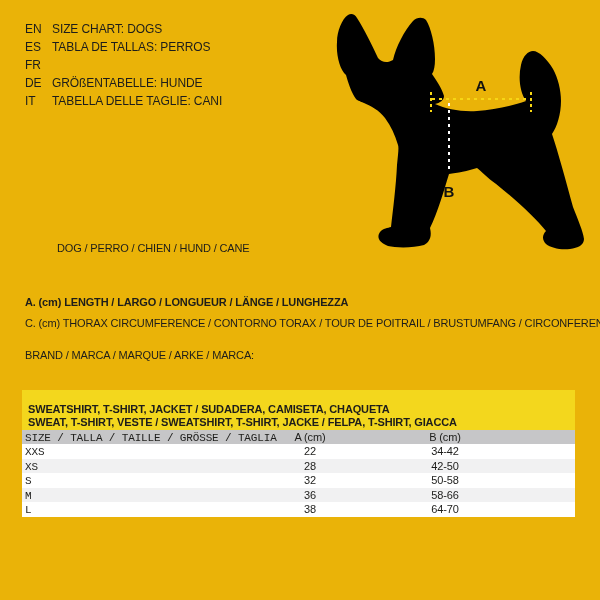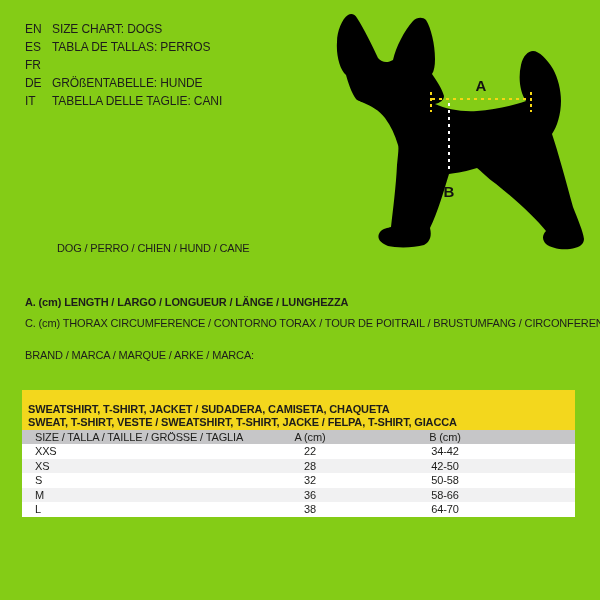--- a/index.html
+++ b/index.html
@@ -2,42 +2,42 @@
 <html><head>
 <meta charset="utf-8">
 <style>
   html,body{margin:0;padding:0;background:#ffffff;}
   body{
     width:600px;height:600px;
     font-family:"Liberation Sans", sans-serif;
     color:#1d1d1b;
     -webkit-font-smoothing:antialiased;
   }
-  .page{position:relative;width:600px;height:600px;background:#84cc16;overflow:hidden;}
+  .page{position:relative;width:600px;height:600px;background:#eab308;overflow:hidden;}
 
   
   .lang-block{position:absolute;left:25px;top:20px;font-size:12px;line-height:18px;letter-spacing:-0.1px;}
   .lang-row{display:flex;}
   .lang-code{width:27px;flex:0 0 27px;}
 
   
   .dog-svg{position:absolute;left:330px;top:0;}
 
   
   .txt-line{position:absolute;left:25px;font-size:11px;letter-spacing:-0.15px;white-space:nowrap;}
   .dog-line{top:242px;margin-left:32px;}
   .measure-a{top:296px;font-weight:bold;}
   .measure-c{top:317px;}
   .brand-line{top:349px;}
 
   
   .size-table{position:absolute;left:22px;top:390px;width:553px;font-size:11px;letter-spacing:-0.15px;}
   .tbl-title{background:#F3D71D;padding:13px 0 2px 6px;font-weight:bold;line-height:12.5px;}
   .tbl-cols{position:relative;background:#C6C6C8;height:14px;line-height:14px;}
-  .cell-size{padding-left:13px;}
+  .cell-size{padding-left:3px;font-family:Liberation Mono, monospace;}
   .cell-a{position:absolute;top:0;left:288px;transform:translateX(-50%);white-space:nowrap;}
   .cell-b{position:absolute;top:0;left:383px;transform:translateX(-50%);white-space:nowrap;margin-left:40px;}
   .tbl-row{position:relative;height:14.6px;line-height:14.6px;background:#ffffff;}
   .tbl-row.alt{background:#F1F1F2;}
 </style>
 </head>
 <body>
 
 <div class="page">
 

